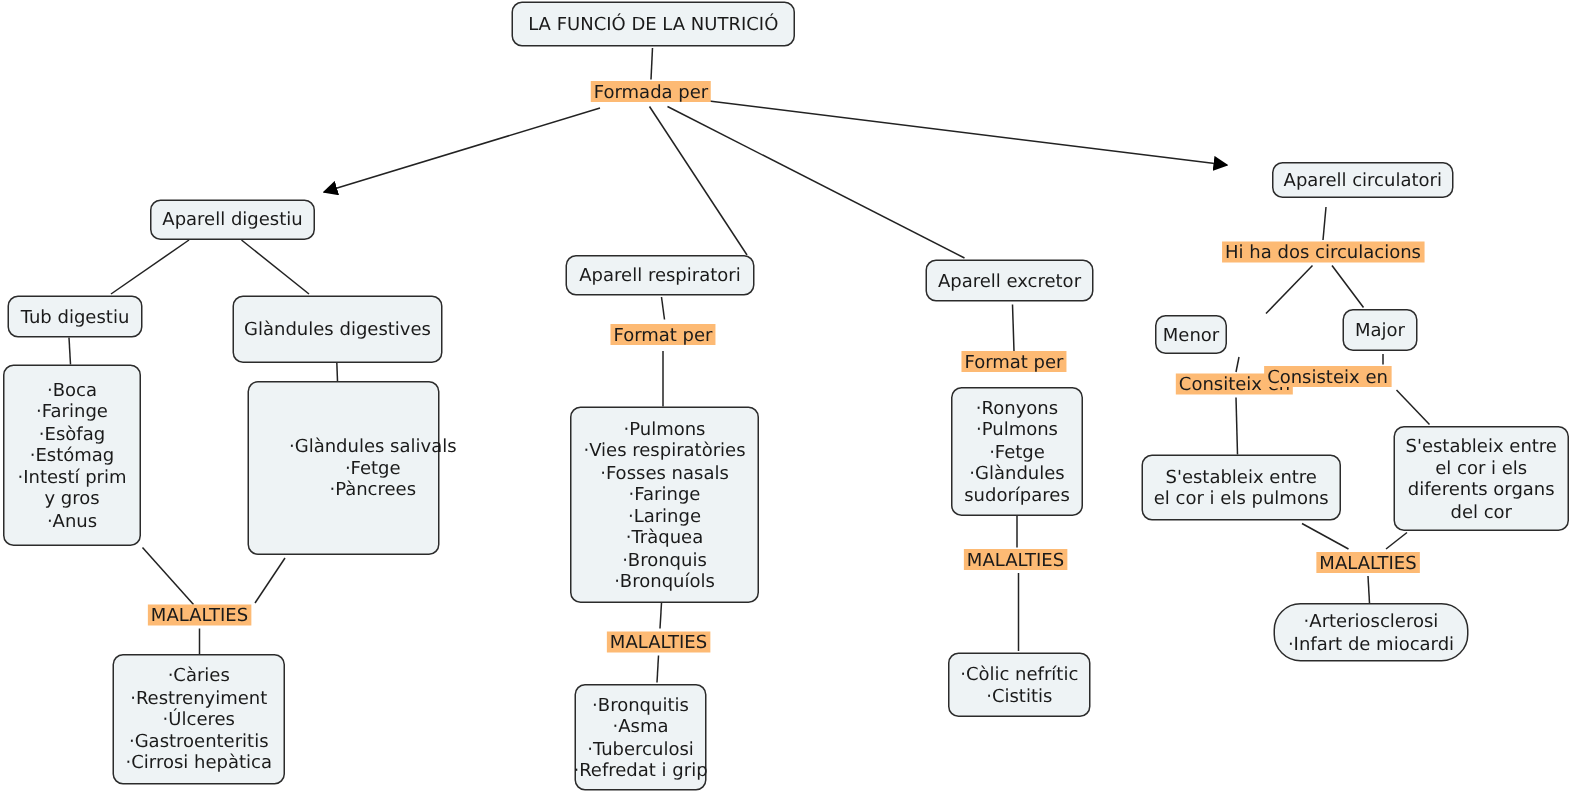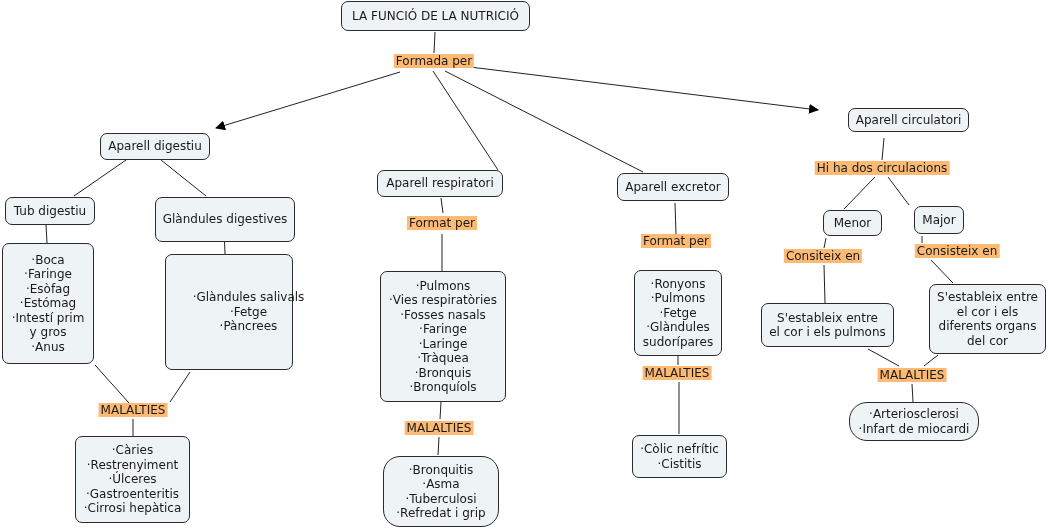--- a/index.html
+++ b/index.html
@@ -101,56 +101,56 @@
   <span class="line">·Pulmons</span>
   <span class="line">·Vies respiratòries</span>
   <span class="line">·Fosses nasals</span>
   <span class="line">·Faringe</span>
   <span class="line">·Laringe</span>
   <span class="line">·Tràquea</span>
   <span class="line">·Bronquis</span>
   <span class="line">·Bronquíols</span>
 </div>
 <div class="label" style="left:439px;top:428px;">MALALTIES</div>
-<div class="node" style="left:383px;top:456px;width:116px;height:71px;border-radius:17px;">
+<div class="node" style="left:383px;top:456px;width:88px;height:71px;">
   <span class="line">·Bronquitis</span>
   <span class="line">·Asma</span>
   <span class="line">·Tuberculosi</span>
   <span class="line">·Refredat i grip</span>
 </div>
 
 <div class="node" style="left:617px;top:173px;width:112px;height:28px;">
   <span>Aparell excretor</span>
 </div>
 <div class="label" style="left:676px;top:241px;">Format per</div>
-<div class="node" style="left:634px;top:270px;width:88px;height:86px;">
+<div class="node" style="left:634px;top:258px;width:88px;height:86px;">
   <span class="line">·Ronyons</span>
   <span class="line">·Pulmons</span>
   <span class="line">·Fetge</span>
   <span class="line">·Glàndules</span>
   <span class="line">sudorípares</span>
 </div>
 <div class="label" style="left:677px;top:373px;">MALALTIES</div>
 <div class="node" style="left:632px;top:435px;width:95px;height:43px;">
   <span class="line">·Còlic nefrític</span>
   <span class="line">·Cistitis</span>
 </div>
 
 <div class="node" style="left:823px;top:108px;width:121px;height:24px;margin-left:25px;">
   <span>Aparell circulatori</span>
 </div>
 <div class="label" style="left:882px;top:168px;">Hi ha dos circulacions</div>
-<div class="node" style="left:823px;top:210px;width:59px;height:26px;">
+<div class="node" style="left:770px;top:210px;width:48px;height:26px;">
   <span>Menor</span>
 </div>
-<div class="node" style="left:895px;top:206px;width:50px;height:28px;margin-left:19px;">
+<div class="node" style="left:895px;top:206px;width:50px;height:28px;">
   <span>Major</span>
 </div>
 <div class="label" style="left:823px;top:256px;">Consiteix en</div>
-<div class="label" style="left:957px;top:251px;text-align:center;">Consisteix en</div>
+<div class="label" style="left:885px;top:251px;text-align:center;">Consisteix en</div>
 <div class="node" style="left:761px;top:303px;width:133px;height:44px;">
   <span class="line">S'estableix entre</span>
   <span class="line">el cor i els pulmons</span>
 </div>
 <div class="node" style="left:929px;top:284px;width:117px;height:70px;">
   <span class="line">S'estableix entre</span>
   <span class="line">el cor i els</span>
   <span class="line">diferents organs</span>
   <span class="line">del cor</span>
 </div>

